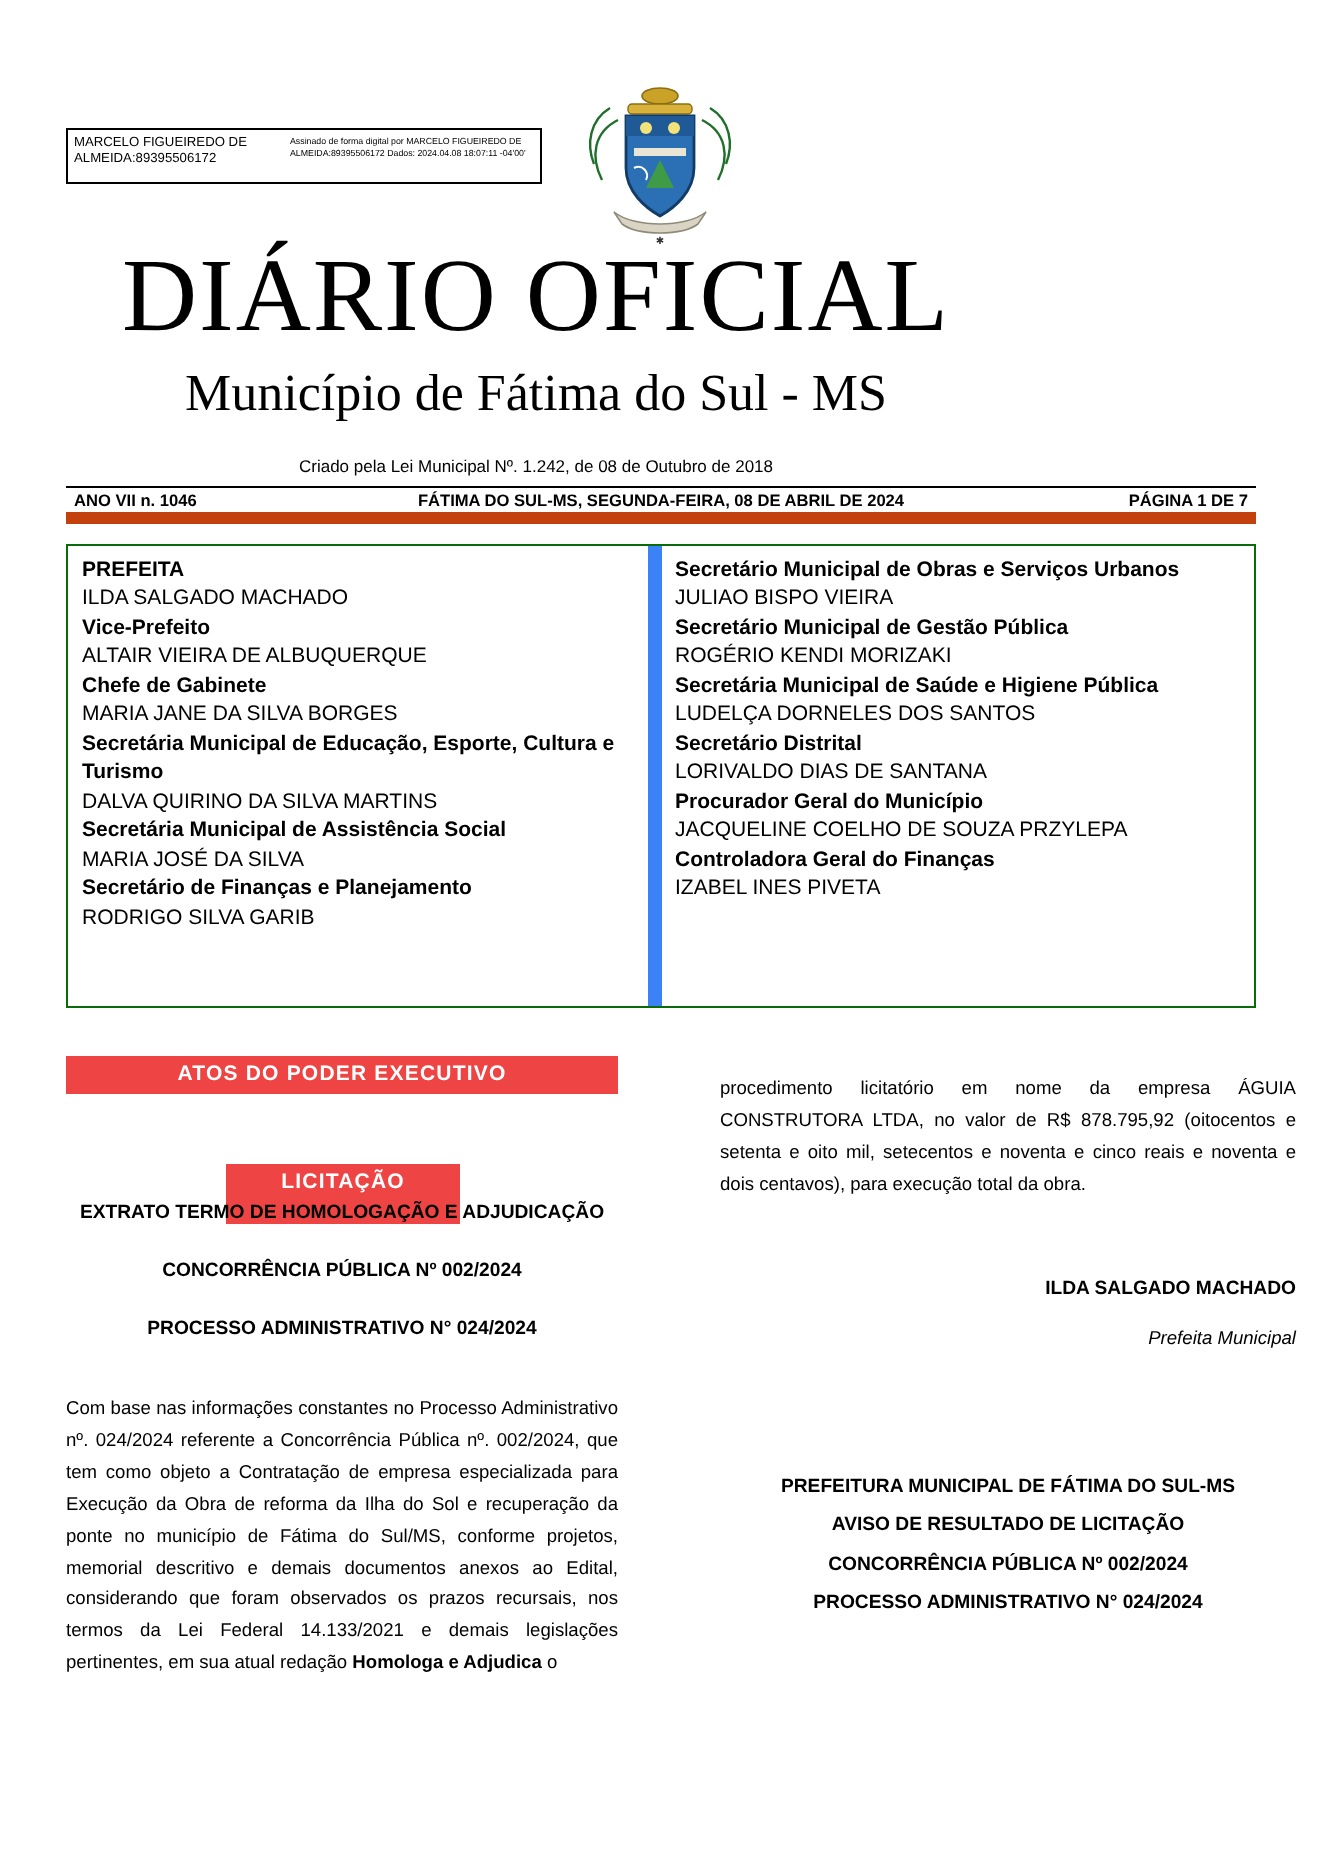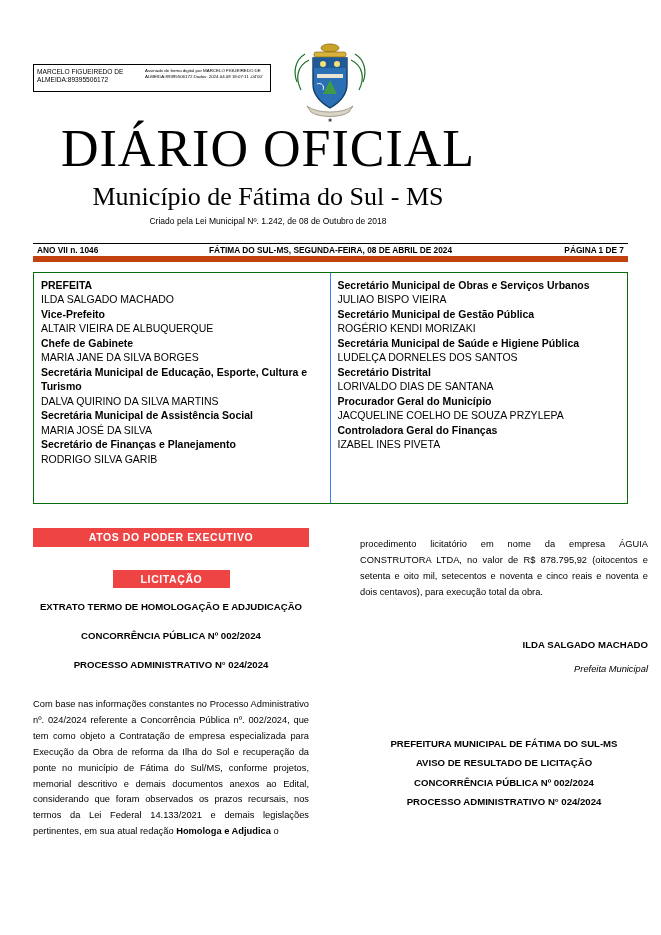--- a/index.html
+++ b/index.html
@@ -78,21 +78,21 @@
   }
   .sub-title {
     font-family: "Liberation Serif", serif;
     font-size: 26px;
     margin-top: 6px;
     font-weight: 400;
   }
   .law-line {
     font-family: "Liberation Sans", sans-serif;
     font-size: 8.5px;
-    margin-top: 4px;
+    margin-top: 16px;
   }
 
   
   .info-bar {
     position: absolute;
     left: 33px;
     top: 243px;
     width: 595px;
     border-top: 1px solid #000;
     border-bottom: 6px solid #c2410c;
@@ -119,21 +119,21 @@
     box-sizing: border-box;
     display: flex;
     font-family: "Liberation Sans", sans-serif;
   }
   .officials .col {
     box-sizing: border-box;
     padding: 5px 6px 0 7px;
     font-size: 10.5px;
     line-height: 1.38;
   }
-  .officials .col.left { width: 50%; border-right: 1px solid #3b82f6; }
+  .officials .col.left { width: 50%; border-right: 7px solid #3b82f6; }
   .officials .col.right { width: 50%; }
   .role { font-weight: bold; }
   .person { font-weight: normal; }
 
   
   .banner {
     position: absolute;
     background: #ef4444;
     color: #ffffff;
     font-family: "Liberation Sans", sans-serif;
@@ -145,23 +145,23 @@
   .banner-atos {
     left: 33px;
     top: 528px;
     width: 276px;
     height: 19px;
     line-height: 19px;
     font-size: 10.5px;
   }
   .banner-lic {
     left: 113px;
-    top: 570px;
+    top: 582px;
     width: 117px;
-    height: 18px;
+    height: 30px;
     line-height: 18px;
     font-size: 10.5px;
   }
 
   
   .col-left {
     position: absolute;
     left: 33px;
     top: 600px;
     width: 276px;

